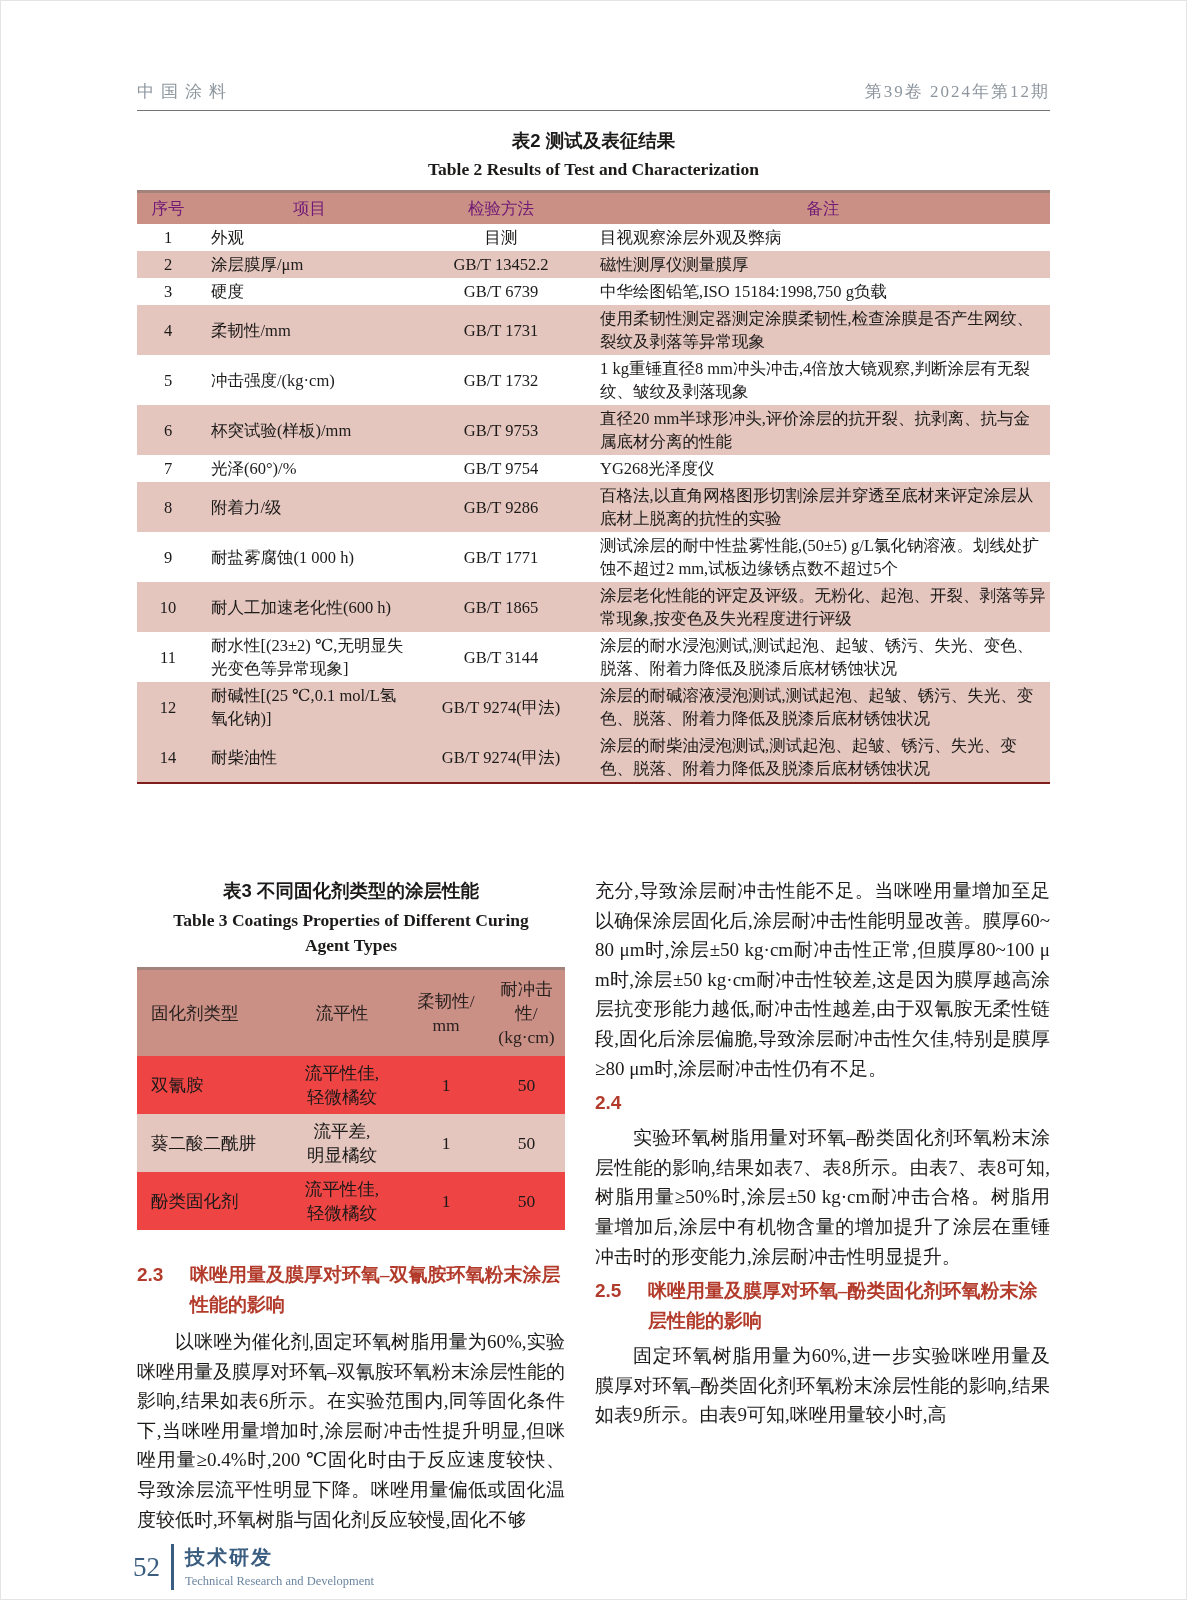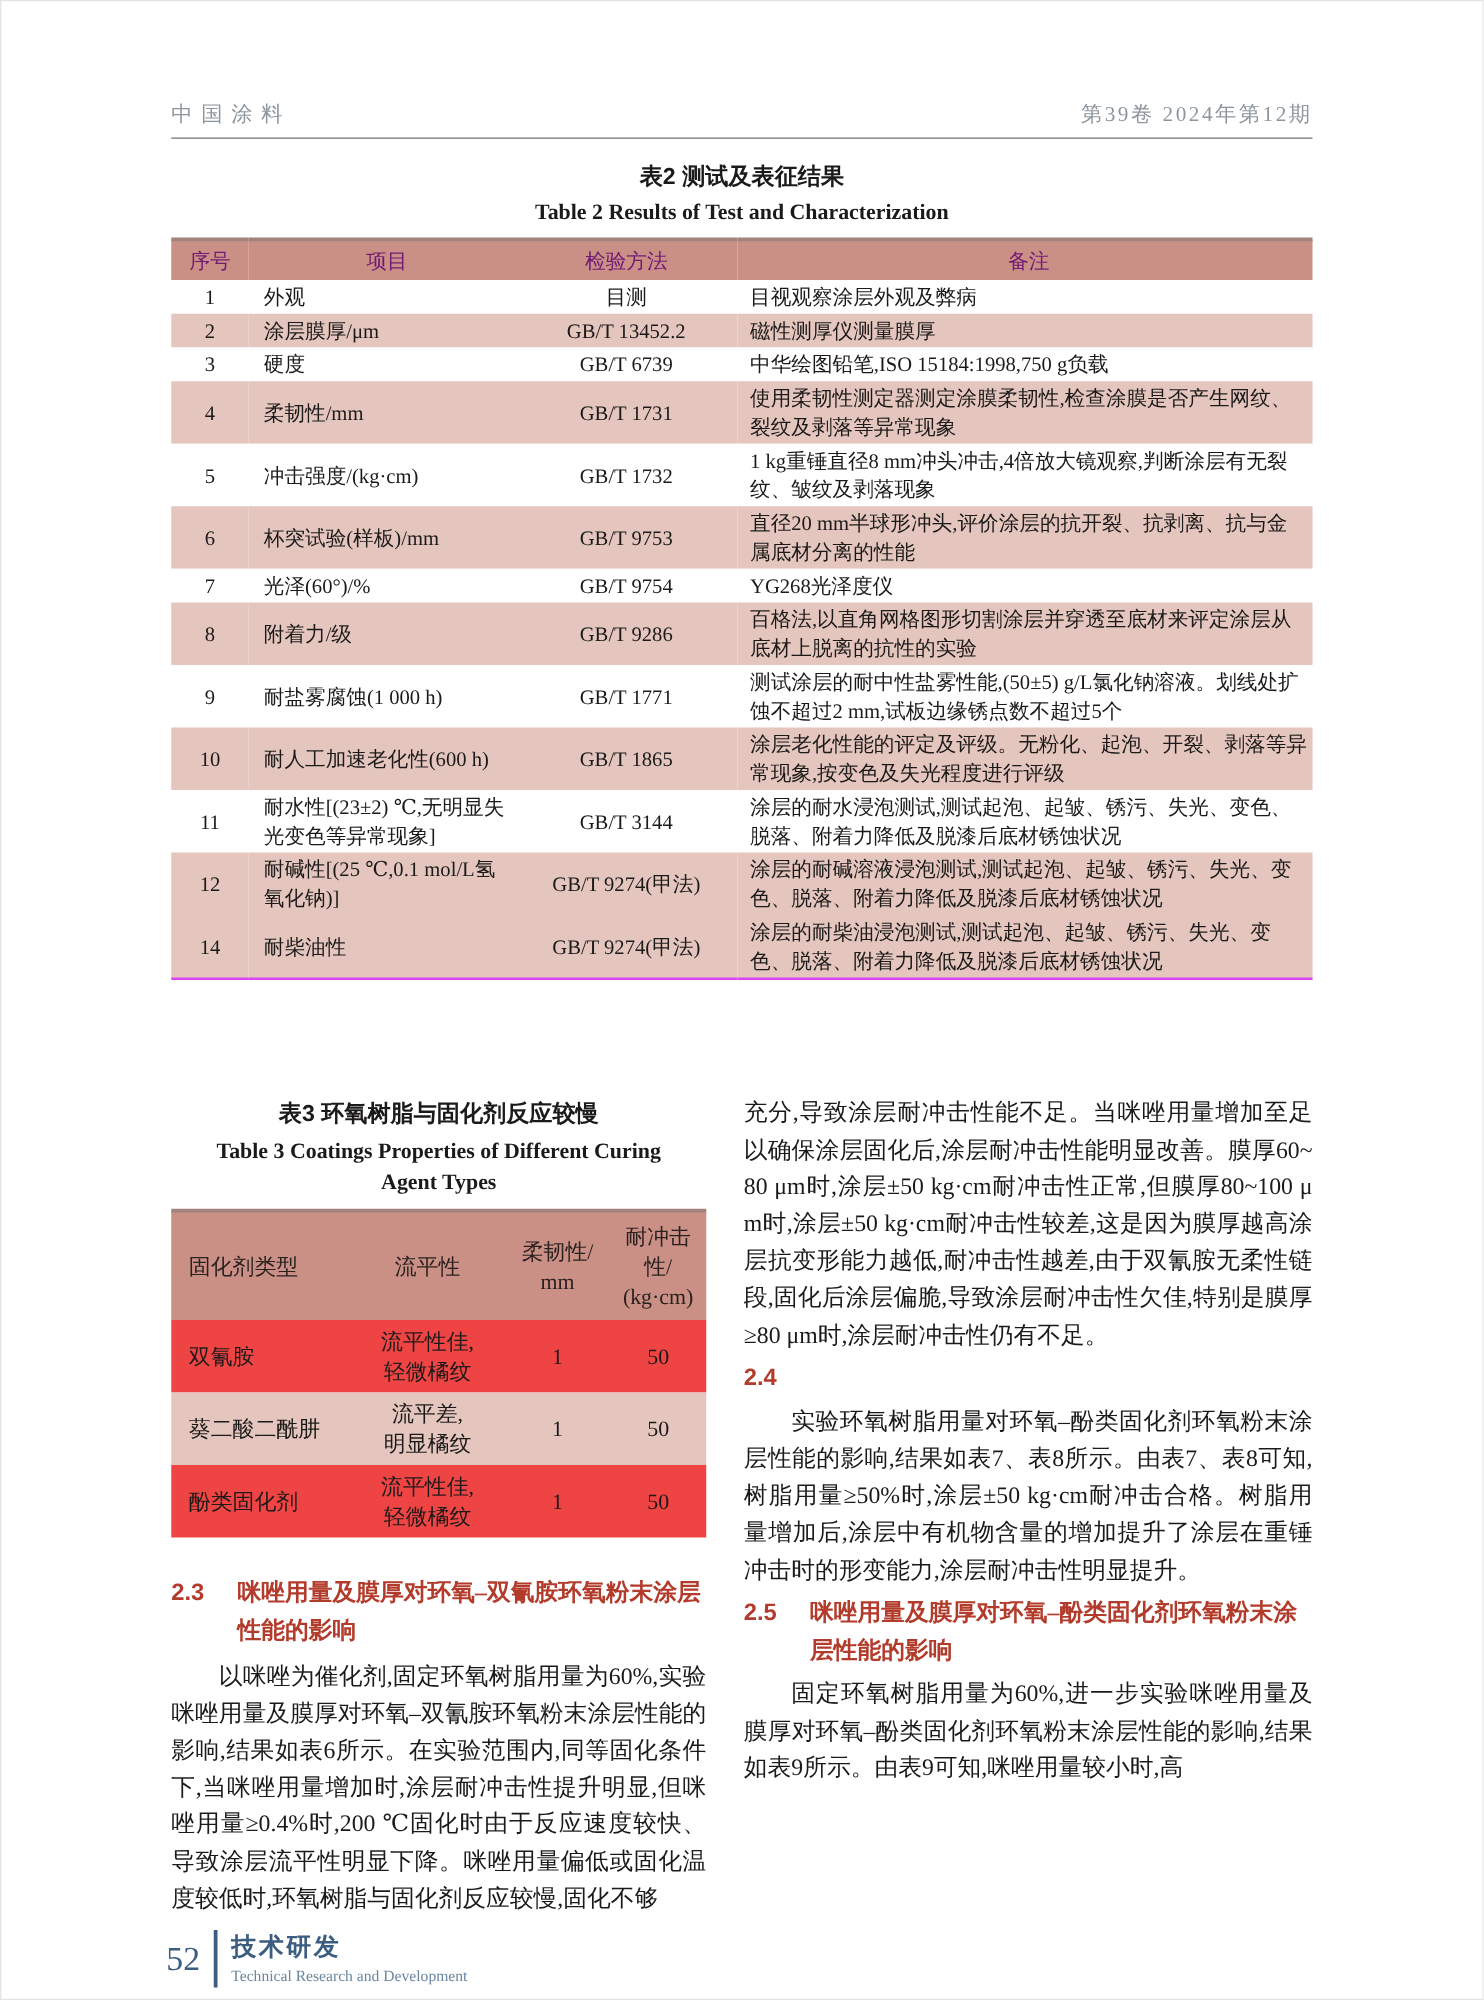--- a/index.html
+++ b/index.html
@@ -38,21 +38,21 @@
   table{border-collapse:collapse;}
   .t2{width:100%;margin-top:10px;font-size:16.5px;}
   .t2 thead th{
     background:var(--table-header-bg);
     border-top:3px solid var(--table-header-line);
     font-weight:normal;height:31px;padding:0 4px;color:#701a75;
   }
   .t2 td{padding:2px 5px;line-height:23px;vertical-align:middle;}
   .t2 tbody tr{background:#ffffff;}
   .t2 tbody tr.alt{background:var(--row-alt-bg);}
-  .t2 tbody tr:last-child{border-bottom:2px solid #d946ef;}
+  .t2 tbody tr:last-child{border-bottom:2px solid #7f1d1d;}
   .c-num{width:52px;text-align:center;}
   .c-item{width:196px;padding-left:12px !important;}
   .c-method{width:168px;text-align:center;}
   .c-remark{padding-left:10px !important;padding-right:4px !important;}
 
   
   .columns{position:absolute;top:862px;left:137px;width:913px;display:flex;gap:30px;}
   .col-left{width:428px;flex:0 0 428px;}
   .col-right{width:455px;flex:0 0 455px;}
 
@@ -197,21 +197,21 @@
     <td class="c-method">GB/T 9274(甲法)</td>
     <td class="c-remark">涂层的耐柴油浸泡测试,测试起泡、起皱、锈污、失光、变色、脱落、附着力降低及脱漆后底材锈蚀状况</td>
   </tr>
         </tbody>
     </table>
   </div>
 
   <div class="columns">
 
     <div class="col-left">
-      <div class="t3-title-cn">表3  环氧树脂与固化剂反应较慢</div>
+      <div class="t3-title-cn">表3  不同固化剂类型的涂层性能</div>
       <div class="t3-title-en" style="white-space:pre-line">Table 3  Coatings Properties of Different Curing
 Agent Types</div>
       <table class="t3">
         <thead>
           <tr>
             <th class="c3-type">固化剂类型</th>
             <th class="c3-level">流平性</th>
             <th class="c3-flex">柔韧性/
 mm</th>
             <th class="c3-impact">耐冲击性/

